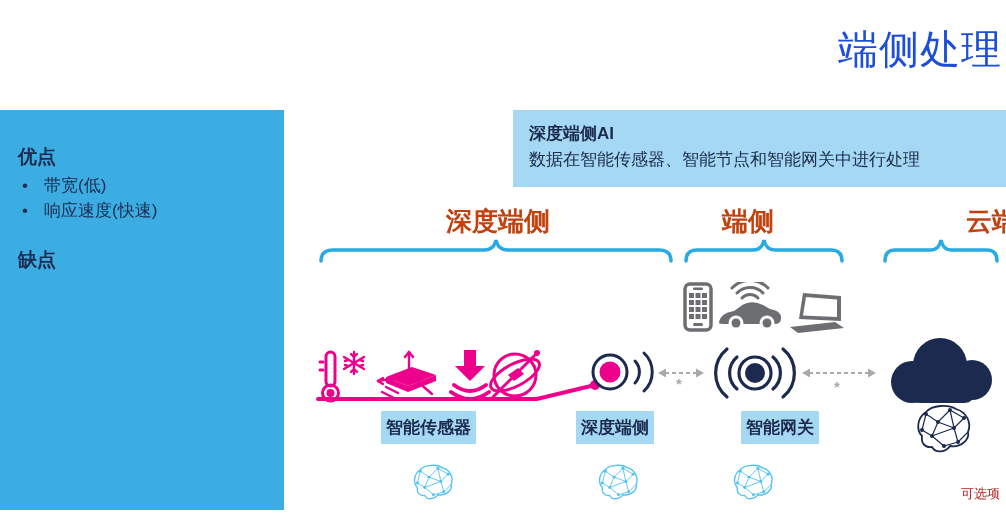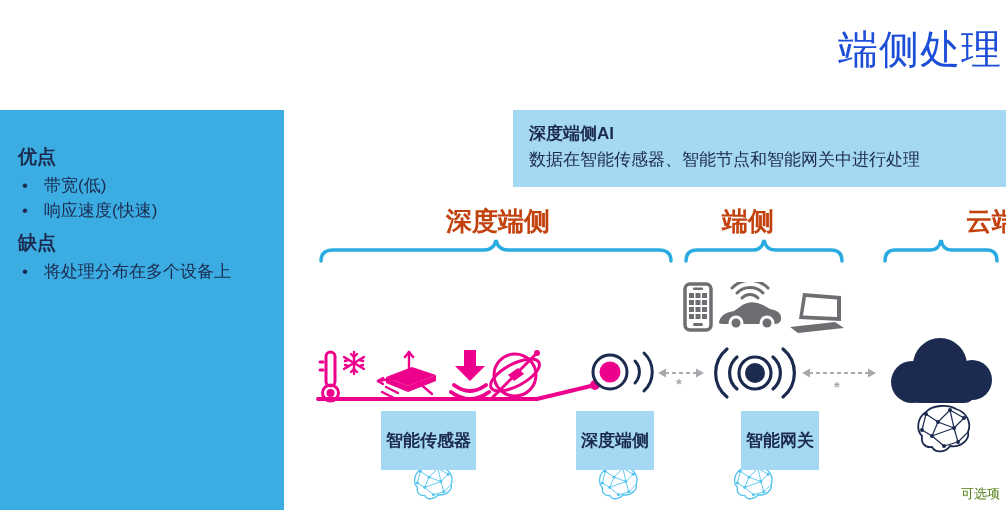--- a/index.html
+++ b/index.html
@@ -12,21 +12,21 @@
   .title{
     position:absolute;top:22px;right:4px;margin:0;
     font-size:40px;font-weight:500;color:#1d4ed8;letter-spacing:1px;
   }
   
   .sidebar{
     position:absolute;left:0;top:110px;width:284px;height:400px;
     background:#3bade3;box-sizing:border-box;padding:34px 14px 0 18px;
   }
   .sec-title{font-size:19px;font-weight:bold;color:#1b2a4e;margin:0 0 4px 0;}
-  .sec-title.cons{margin-top:7px;}
+  .sec-title.cons{margin-top:24px;}
   .blist{list-style:none;margin:0;padding:0;}
   .blist li{
     position:relative;font-size:17px;line-height:24px;color:#1b2a4e;
     padding-left:26px;margin:1px 0;
   }
   .blist li::before{
     content:"•";position:absolute;left:4px;top:0;color:#1b2a4e;font-size:17px;
   }
   
   .infobox{
@@ -36,26 +36,26 @@
   .infobox-title{font-size:17px;font-weight:bold;color:#1b2a4e;margin-bottom:3px;}
   .infobox-sub{font-size:17px;color:#1b2a4e;}
   
   .bracket-label{
     position:absolute;top:204px;transform:translateX(-50%);
     color:#c2410c;font-size:26px;font-weight:bold;white-space:nowrap;
   }
   
   .node-label{
     position:absolute;top:411px;background:#a5d8f3;color:#1b2a4e;
-    font-size:17px;font-weight:bold;padding:18px 5px;white-space:nowrap;
+    font-size:17px;font-weight:bold;padding:5px 5px;white-space:nowrap;
   }
   
   .fmark{position:absolute;color:#a7a9ac;font-size:15px;font-weight:bold;}
   .optional-note{
-    position:absolute;right:6px;top:485px;color:#4d7c0f;font-size:13px;margin-left:44px;
+    position:absolute;right:6px;top:485px;color:#b91c1c;font-size:13px;margin-left:44px;
   }
   svg{display:block;}
 </style>
 </head>
 <body>
 
 <div class="slide">
 
   <svg width="0" height="0" style="position:absolute" aria-hidden="true">
     <defs>
@@ -79,23 +79,20 @@
 
   <h1 class="title">端侧处理</h1>
 
   <aside class="sidebar">
     <div class="sec-title">优点</div>
     <ul class="blist">
       <li>带宽(低)</li>
       <li>响应速度(快速)</li>
     </ul>
     <div class="sec-title cons">缺点</div>
-    <ul class="blist">
-      <li>将处理分布在多个设备上</li>
-    </ul>
   </aside>
 
   <div class="infobox">
     <div class="infobox-title">深度端侧AI</div>
     <div class="infobox-sub">数据在智能传感器、智能节点和智能网关中进行处理</div>
   </div>
 
   <span class="bracket-label" style="left:498px">深度端侧</span>
   <span class="bracket-label" style="left:748px">端侧</span>
   <span class="bracket-label" style="left:992px">云端</span>

